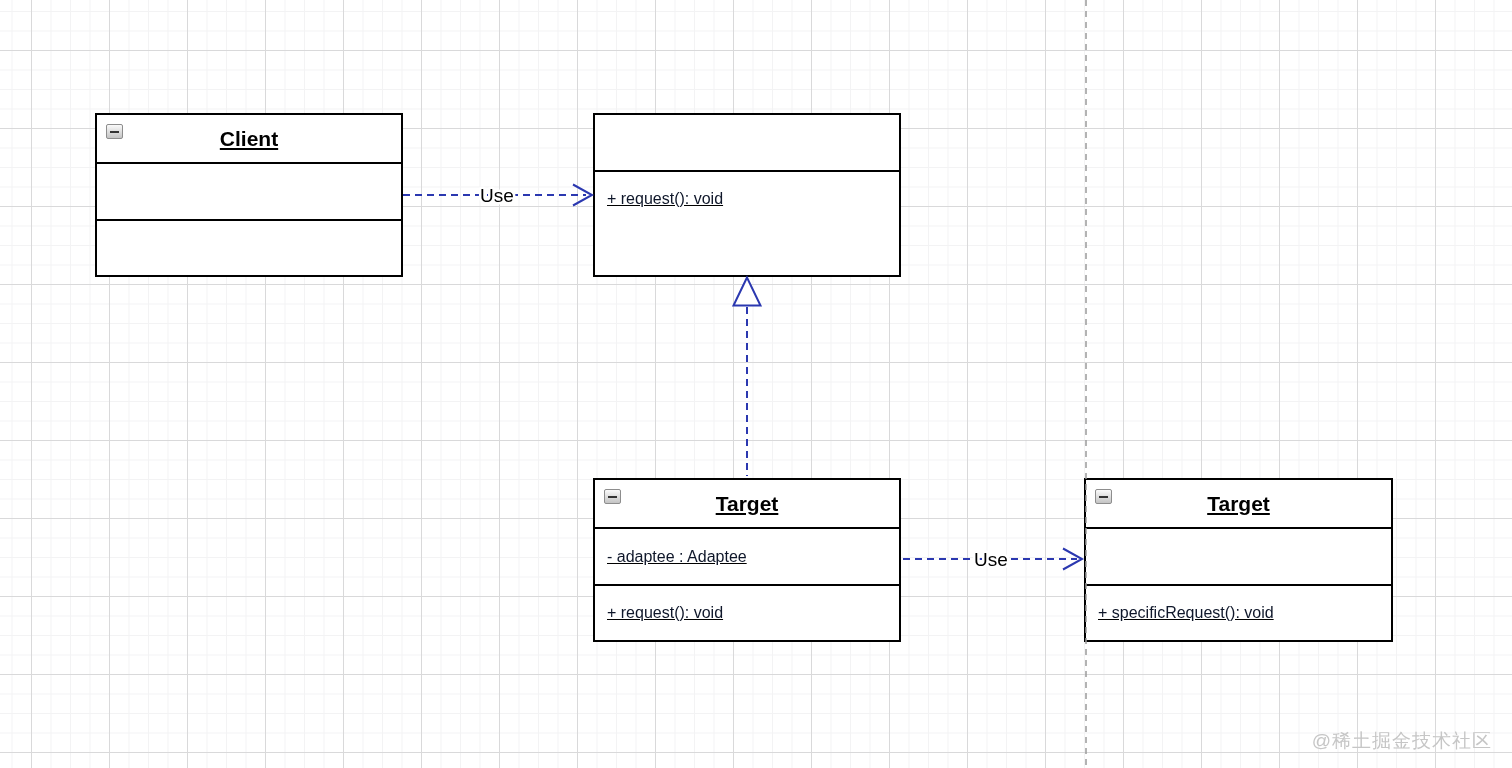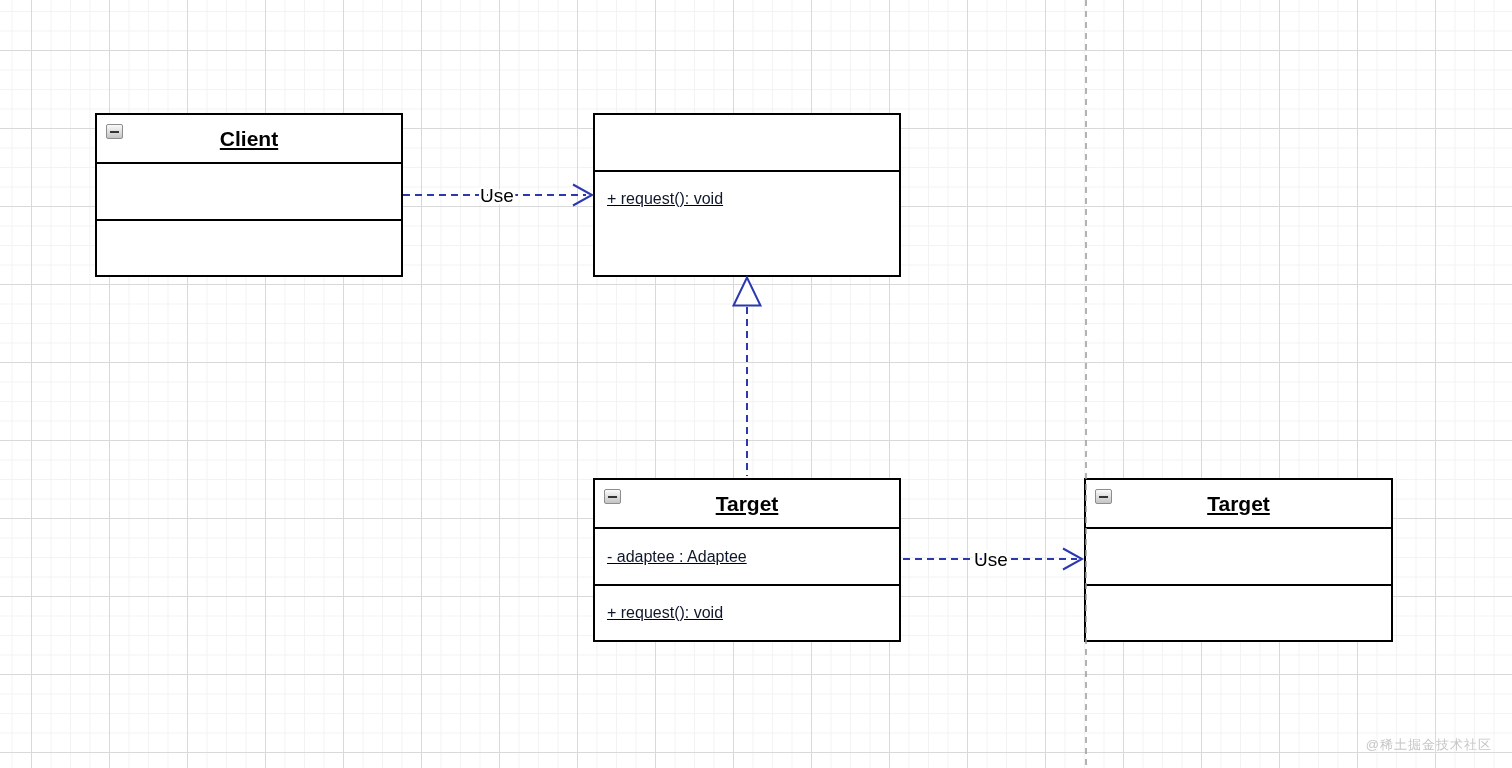--- a/index.html
+++ b/index.html
@@ -112,21 +112,21 @@
     stroke: #9a9a9a;
     stroke-width: 1.5;
     stroke-dasharray: 6 5;
     fill: none;
   }
 
   .watermark {
     position: absolute;
     right: 20px;
     bottom: 14px;
-    font-size: 13px;
+    font-size: 19px;
     color: #c6c6c6;
     letter-spacing: 1px;
     white-space: nowrap;
   }
 </style>
 </head>
 <body>
 
 <div class="canvas">
 
@@ -164,20 +164,23 @@
   </div>
 
   <div class="uml-box" style="left:1084px; top:478px; width:309px;">
     <div class="uml-header">
       <span class="collapse-btn">
           <span class="minus-bar"></span>
         </span>
       <span class="uml-title">Target</span>
     </div>
     <div class="compartment uml-attrs"></div>
+    <div class="compartment uml-methods">
+      <span class="member">+ specificRequest(): void</span>
+    </div>
   </div>
 
   <svg class="edge-layer">
 
     <g>
       <line class="page-break-line" x1="1086" y1="0" x2="1086" y2="768"></line>
     </g>
 
     <g>
       <line class="edge-line" x1="403" y1="195" x2="586" y2="195"></line>

